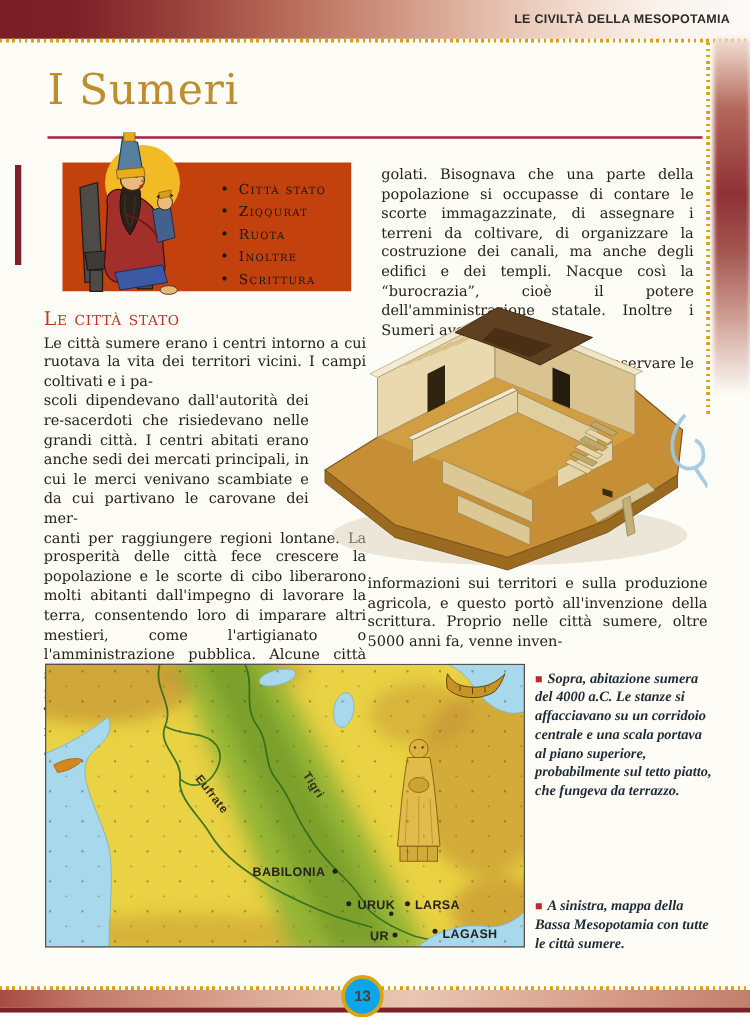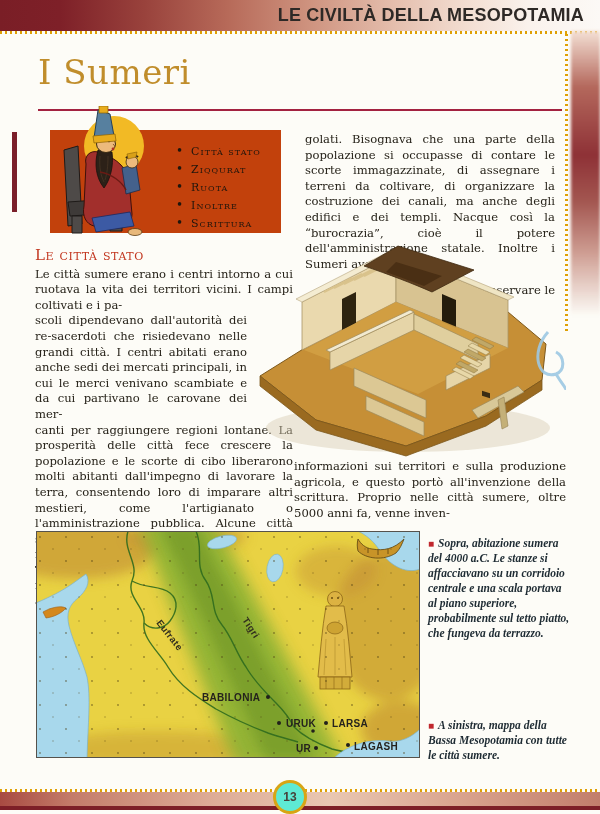--- a/index.html
+++ b/index.html
@@ -3,21 +3,21 @@
 <meta charset="utf-8">
 <style>
   html,body{margin:0;padding:0;background:#ffffff;}
   .page{position:relative;width:600px;height:814px;background:#fdfcf7;overflow:hidden;
         font-family:"DejaVu Serif",serif;}
   
   .header-bar{position:absolute;left:0;top:0;width:600px;height:31px;
     background:linear-gradient(90deg,#7a1e26 0%,#7e2028 10%,#99423c 24%,#b76a59 38%,
       #cf9480 52%,#e5bfae 66%,#f3ded2 78%,#faf2ec 88%,#fcf9f6 100%);
     display:flex;align-items:center;justify-content:flex-end;}
-  .header-title{font-family:"Liberation Sans",sans-serif;font-weight:bold;font-size:18px;
+  .header-title{font-family:"Liberation Sans",sans-serif;font-weight:bold;font-size:10px;
     color:#2e2926;letter-spacing:.2px;padding-right:16px;}
   .dotted-h{position:absolute;left:0;top:31px;width:600px;height:3px;
     background:repeating-linear-gradient(90deg,#dfa005 0 2px,transparent 2px 5px);}
   .dotted-v{position:absolute;left:565px;top:34px;width:3px;height:298px;
     background:repeating-linear-gradient(180deg,#dfa005 0 2px,transparent 2px 5px);}
   .right-strip{position:absolute;left:571px;top:31px;width:29px;height:310px;filter:blur(1.5px);
     background:linear-gradient(180deg,rgba(243,222,210,.95) 0%,#b4685c 18%,#8e3136 40%,
       #a35650 55%,#cf9f94 72%,rgba(252,250,248,0) 92%);}
   
   .page-title{position:absolute;left:38px;top:52px;font-size:34px;color:#c08d2b;
@@ -53,21 +53,21 @@
   .cap-map{left:428px;top:718px;}
   .cap-bullet{color:#c0272d;font-style:normal;margin-right:4px;font-size:10px;}
   
   .dotted-foot{position:absolute;left:0;top:789px;width:600px;height:3px;
     background:repeating-linear-gradient(90deg,#dfa005 0 2px,transparent 2px 5px);}
   .footer-bar{position:absolute;left:0;top:792px;width:600px;height:14px;
     background:linear-gradient(90deg,#a84b42 0%,#c47c6a 12%,#ddab96 35%,#e9c7b2 55%,
       #d8a18c 78%,#c27e6c 100%);}
   .footer-line{position:absolute;left:0;top:806px;width:600px;height:4px;background:#7d1f27;}
   .page-badge{position:absolute;left:273px;top:780px;width:28px;height:28px;border-radius:50%;
-    background:#5eead4;border:3px solid #d8a515;display:flex;align-items:center;justify-content:center;
+    background:#0ea5e9;border:3px solid #d8a515;display:flex;align-items:center;justify-content:center;
     font-family:"Liberation Sans",sans-serif;font-weight:bold;font-size:12px;color:#47413a;}
   
   .map-art text{font-family:"Liberation Sans",sans-serif;}
   .city-label{font-size:10px;font-weight:bold;fill:#25221d;letter-spacing:.3px;}
   .river-label{font-size:9.5px;font-weight:bold;fill:#33301f;letter-spacing:.5px;}
 </style>
 </head>
 <body>
 
 <div class="page">

